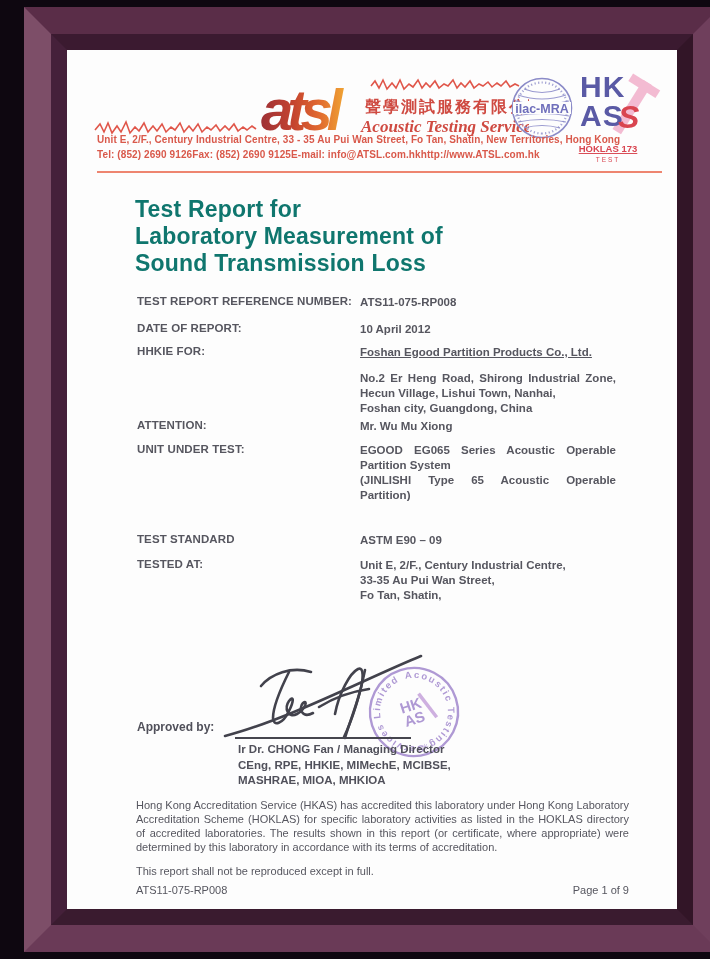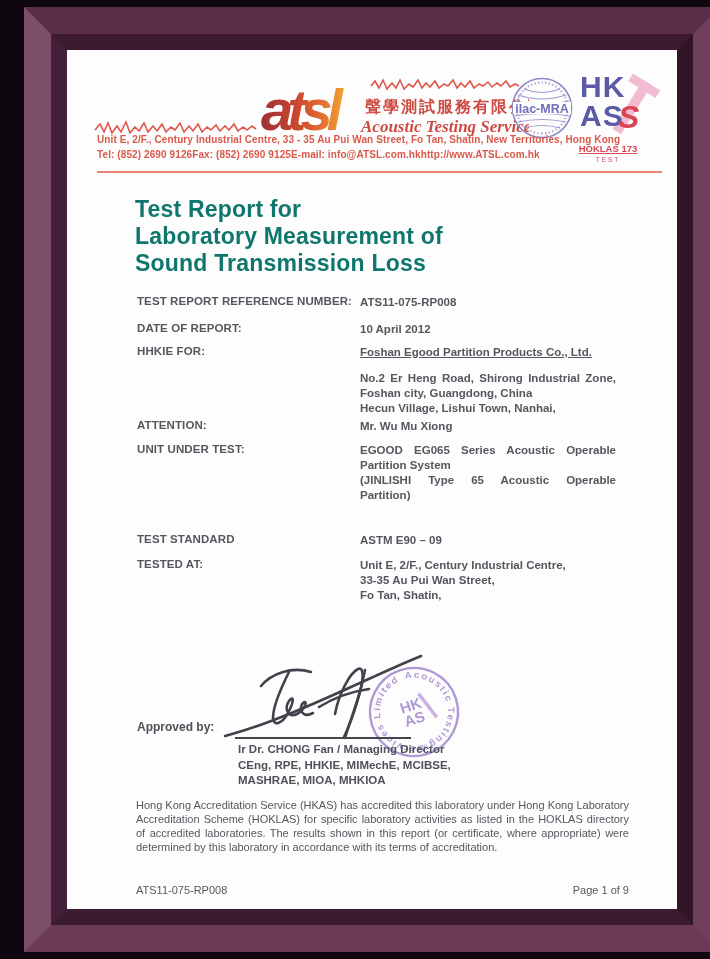--- a/index.html
+++ b/index.html
@@ -121,22 +121,22 @@
         <div class="abs fvalue" style="top:245px;">ATS11-075-RP008</div>
 
         <div class="abs flabel" style="top:272px;">DATE OF REPORT:</div>
         <div class="abs fvalue" style="top:272px;">10 April 2012</div>
 
         <div class="abs flabel" style="top:295px;">HHKIE FOR:</div>
         <div class="abs fvalue" style="top:295px;text-decoration:underline;">Foshan Egood Partition Products Co., Ltd.</div>
 
         <div class="abs fvalue" style="top:321px;">
           <div class="stretch">No.2 Er Heng Road, Shirong Industrial Zone,</div>
+          <div>Hecun Village, Lishui Town, Nanhai,</div>
           <div>Foshan city, Guangdong, China</div>
-          <div>Hecun Village, Lishui Town, Nanhai,</div>
         </div>
 
         <div class="abs flabel" style="top:369px;">ATTENTION:</div>
         <div class="abs fvalue" style="top:369px;">Mr. Wu Mu Xiong</div>
 
         <div class="abs flabel" style="top:393px;">UNIT UNDER TEST:</div>
         <div class="abs fvalue" style="top:393px;">
           <div class="stretch">EGOOD EG065 Series Acoustic Operable</div>
           <div>Partition System</div>
           <div class="stretch">(JINLISHI Type 65 Acoustic Operable</div>
@@ -182,20 +182,21 @@
 
         <div class="abs approved-label">Approved by:</div>
         <div class="abs sig-line"></div>
         <div class="abs name-block">
           <div>Ir Dr. CHONG Fan / Managing Director</div>
           <div>CEng, RPE, HHKIE, MIMechE, MCIBSE,</div>
           <div>MASHRAE, MIOA, MHKIOA</div>
         </div>
 
         <div class="abs footnote" style="top:748px;">Hong Kong Accreditation Service (HKAS) has accredited this laboratory under Hong Kong Laboratory Accreditation Scheme (HOKLAS) for specific laboratory activities as listed in the HOKLAS directory of accredited laboratories. The results shown in this report (or certificate, where appropriate) were determined by this laboratory in accordance with its terms of accreditation.</div>
+        <div class="abs footnote" style="top:814px; text-align:left;">This report shall not be reproduced except in full.</div>
         <div class="abs pagerow">
           <span>ATS11-075-RP008</span>
           <span>Page 1 of 9</span>
         </div>
 
       </div>
     </div>
   </div>
 </div>
 

